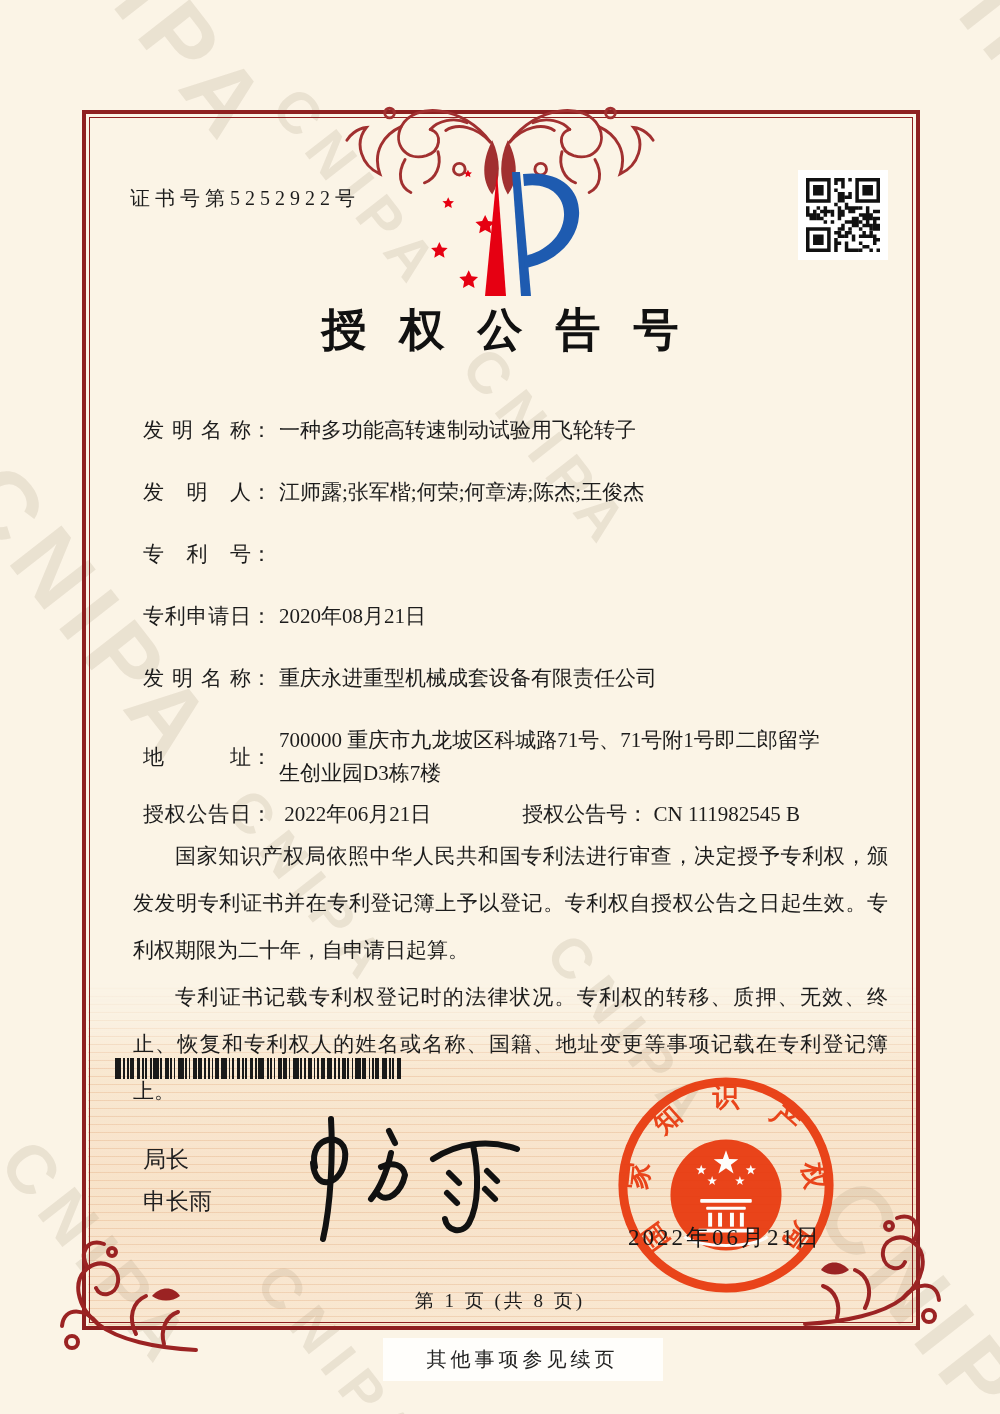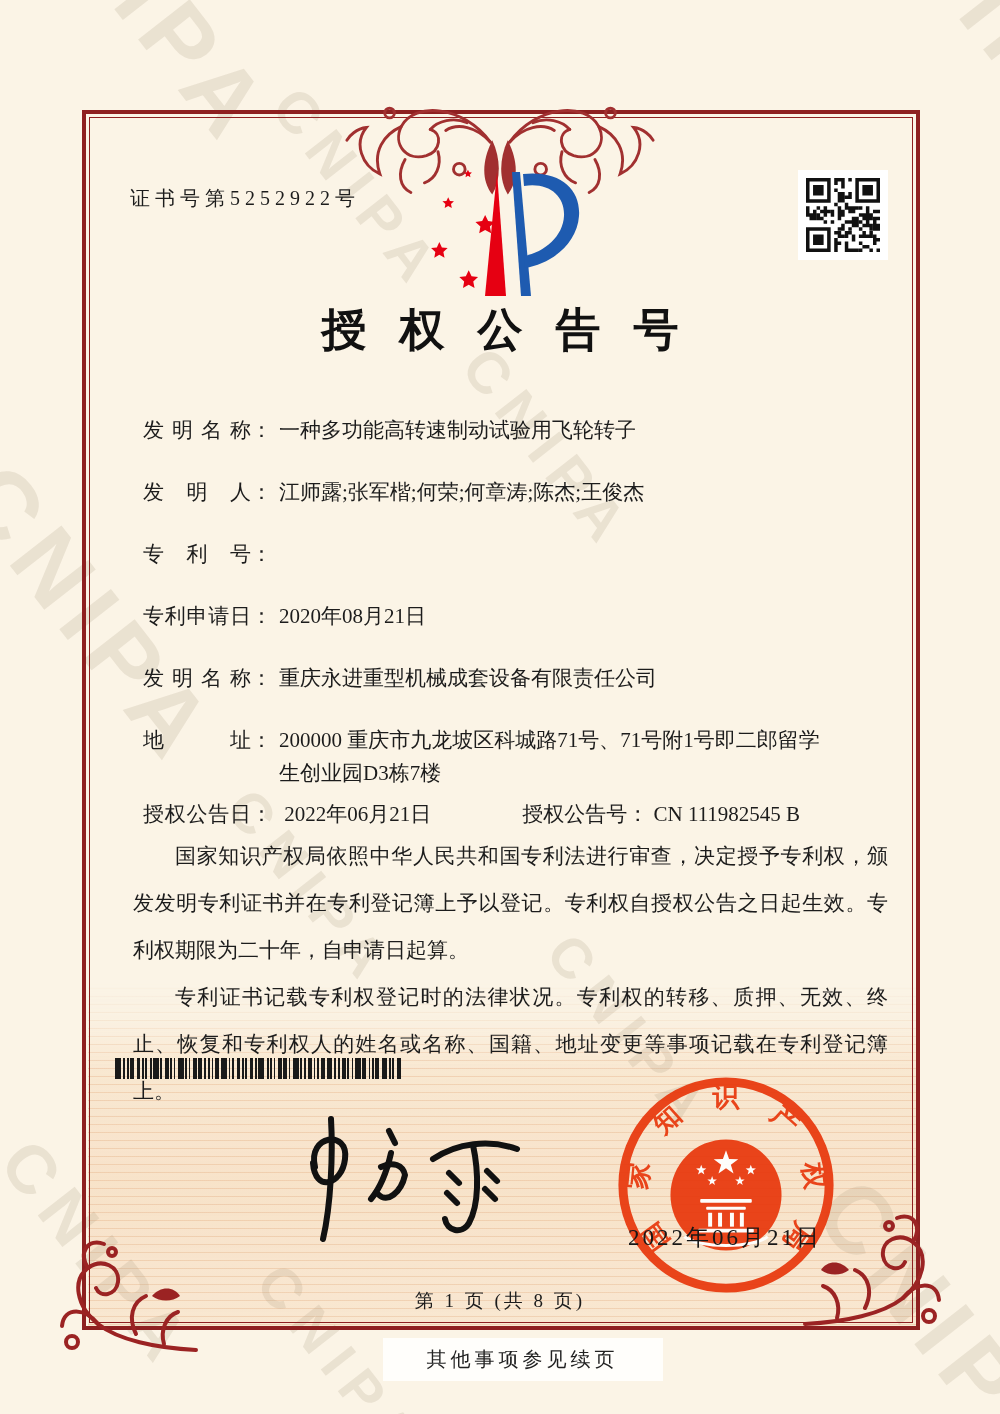--- a/index.html
+++ b/index.html
@@ -38,21 +38,21 @@
   .cert-no{position:absolute;z-index:4;left:130px;top:185px;font-size:20px;letter-spacing:5px;}
   .logo{position:absolute;z-index:4;left:423px;top:168px;width:158px;height:132px;}
   .qr-wrap{position:absolute;z-index:4;left:798px;top:170px;width:90px;height:90px;background:#fff;
            display:flex;align-items:center;justify-content:center;}
   .doc-title{
     position:absolute;z-index:4;left:0;right:0;top:300px;text-align:center;
     font-size:45px;font-weight:bold;letter-spacing:33px;text-indent:33px;color:#111;
   }
   
   .fields{position:absolute;z-index:4;left:143px;top:414px;width:730px;font-size:21px;line-height:33px;}
-  .field-row{margin-bottom:29px;display:flex;align-items:flex-start;}
+  .field-row{margin-bottom:29px;display:flex;align-items:center;}
   .field-row.tight{margin-bottom:8px;}
   .field-label{display:inline-block;width:108px;text-align:justify;text-align-last:justify;flex:0 0 108px;}
   .field-colon{flex:0 0 auto;}
   .field-value{margin-left:7px;max-width:545px;}
   .grant-row{display:flex;font-size:21px;line-height:33px;}
   .grant-pair2{margin-left:91px;}
   
   .body-text{position:absolute;z-index:4;left:133px;right:112px;top:833px;
              font-size:21px;line-height:47px;text-align:justify;}
   .body-text p{margin:0;text-indent:2em;}
@@ -194,21 +194,21 @@
       <span class="field-value">2020年08月21日</span>
     </div>
     <div class="field-row">
       <span class="field-label">发明名称</span>
         <span class="field-colon">：</span>
       <span class="field-value">重庆永进重型机械成套设备有限责任公司</span>
     </div>
     <div class="field-row tight">
       <span class="field-label">地址</span>
         <span class="field-colon">：</span>
-      <span class="field-value">200000 重庆市九龙坡区科城路71号、71号附1号即二郎留学生创业园D3栋7楼</span>
+      <span class="field-value">700000 重庆市九龙坡区科城路71号、71号附1号即二郎留学生创业园D3栋7楼</span>
     </div>
     <div class="grant-row">
       <span>
         <span class="field-label">授权公告日</span><span class="field-colon">：</span>
         <span class="field-value">2022年06月21日</span>
       </span>
       <span class="grant-pair2">
         <span>授权公告号</span><span>：</span>
         <span>CN 111982545 B</span>
       </span>
@@ -275,20 +275,24 @@
       <span style="left: 247.2px; width: 3.8px;"></span>
       <span style="left: 253.6px; width: 1.9px;"></span>
       <span style="left: 257px; width: 1.9px;"></span>
       <span style="left: 260.4px; width: 3.8px;"></span>
       <span style="left: 266.8px; width: 5.7px;"></span>
       <span style="left: 274px; width: 1.9px;"></span>
       <span style="left: 277.4px; width: 1.9px;"></span>
       <span style="left: 281.9px; width: 3.8px;"></span>
     </div>
 
+  <div class="officer">
+    <div>局长</div>
+    <div>申长雨</div>
+  </div>
 
   <svg class="signature" viewBox="0 0 250 140">
     <g stroke="#111" fill="none" stroke-width="6" stroke-linecap="round" stroke-linejoin="round">
       <path d="M30,62 C22,30 64,24 60,54 C57,80 30,88 28,58"></path>
       <path d="M46,14 C48,48 46,100 38,134"></path>
       <path d="M104,26 l6,12"></path>
       <path d="M106,48 C102,66 96,82 86,94"></path>
       <path d="M96,62 C108,56 118,60 120,70 C116,88 102,98 94,90"></path>
       <path d="M148,54 C172,38 204,34 232,44"></path>
       <path d="M188,40 C194,68 194,100 184,118 C177,130 162,126 160,114"></path>

